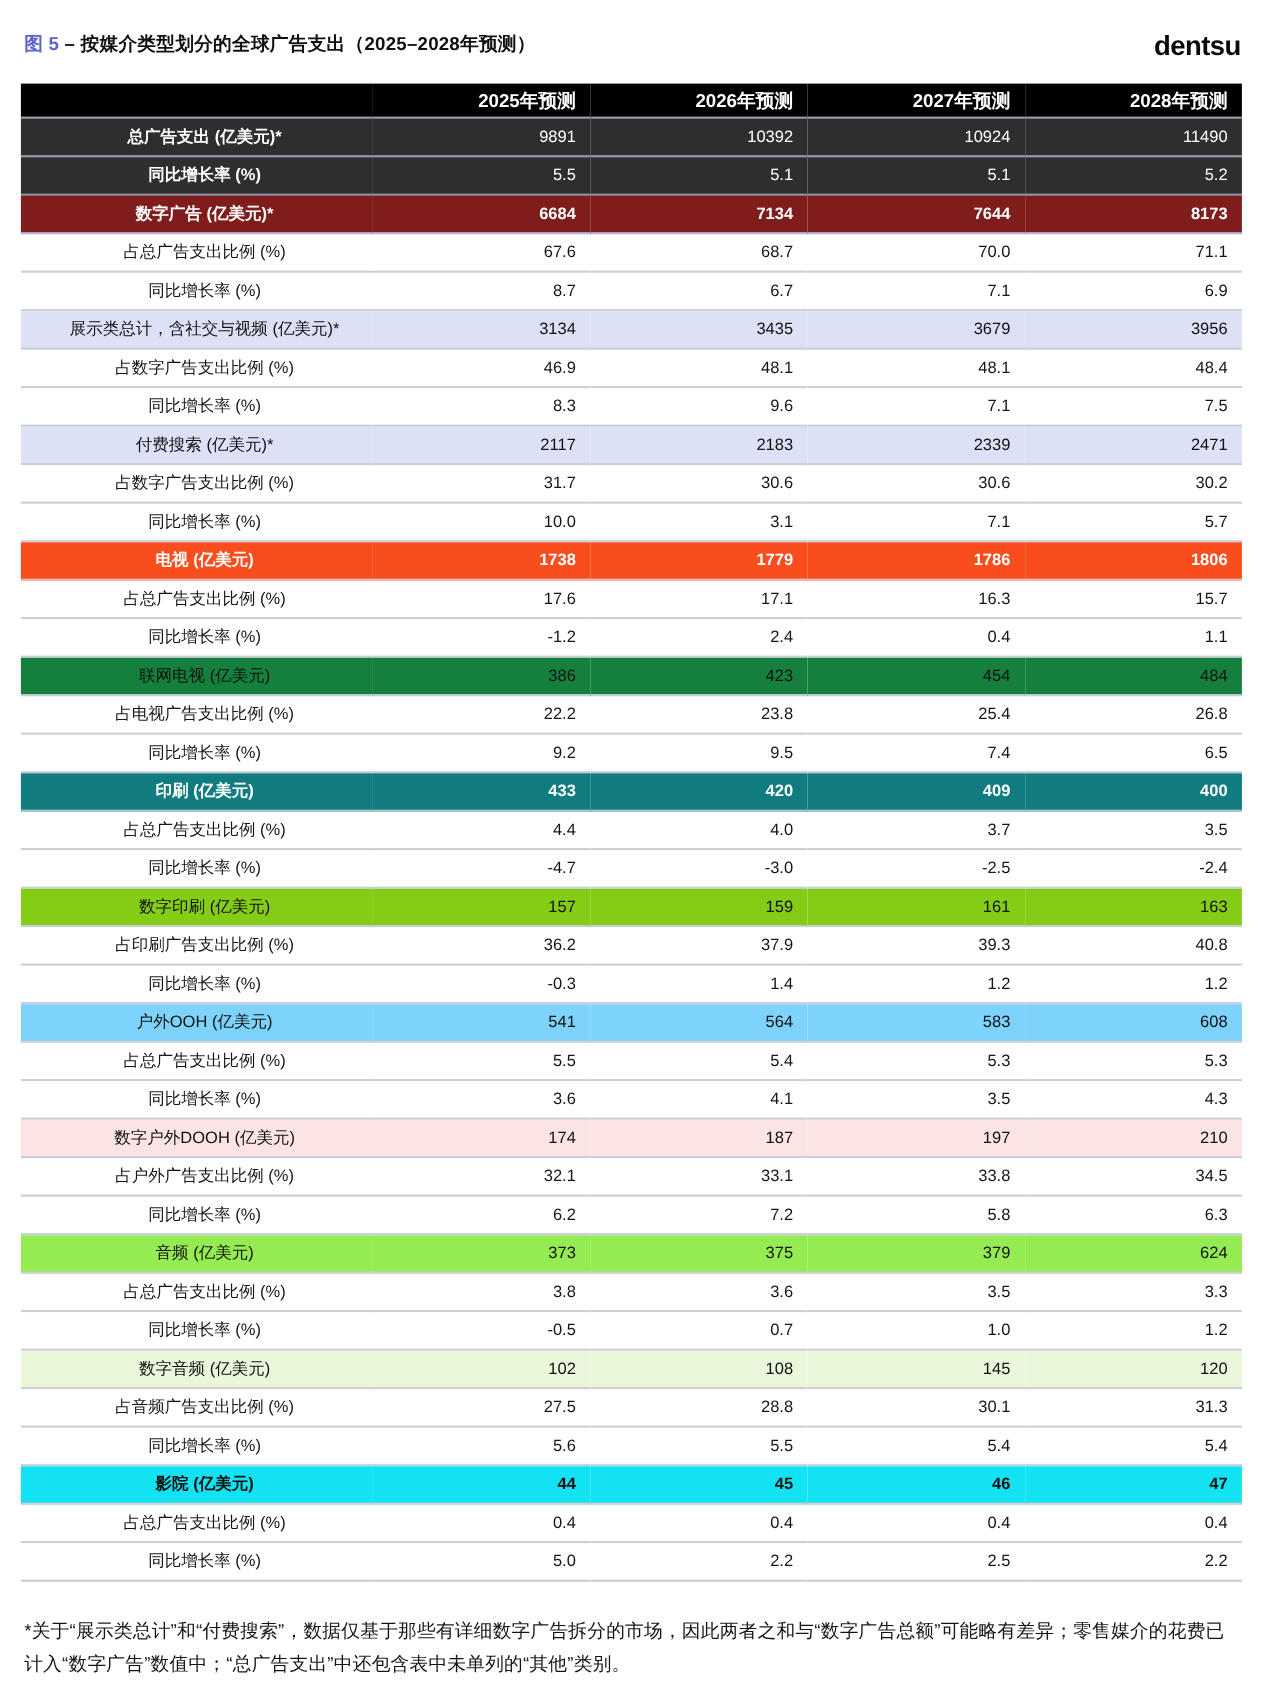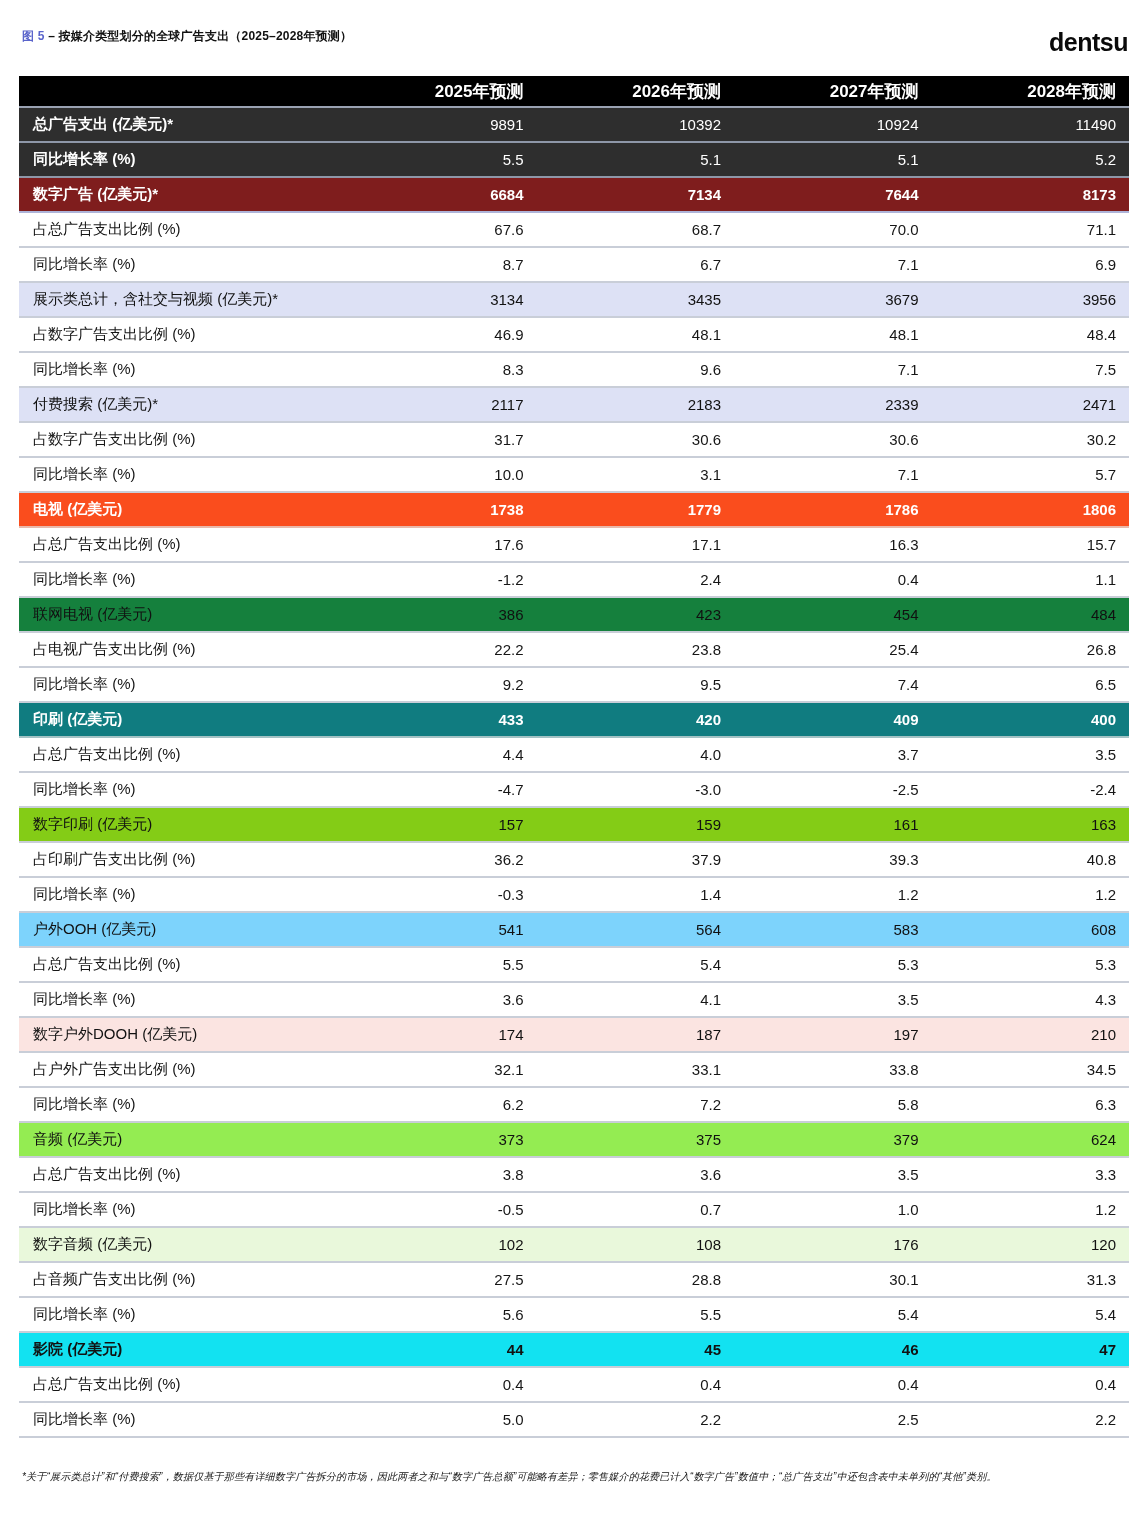--- a/index.html
+++ b/index.html
@@ -3,57 +3,57 @@
 <meta charset="utf-8">
 <style>
   html,body{margin:0;padding:0;background:#fff;}
   body{
     width:1148px;height:1530px;
     font-family:"Liberation Sans","DejaVu Sans",sans-serif;
     color:#111;position:relative;box-sizing:border-box;
   }
   .page{padding:24px 19px 0 19px;}
   .topbar{display:flex;justify-content:space-between;align-items:flex-start;padding:4px 1px 0 3px;}
-  .fig-title{font-size:12px;font-weight:700;letter-spacing:.2px;}
+  .fig-title{font-size:17px;font-weight:700;letter-spacing:.2px;}
   .fig-title .fig-num{color:#5a64cb;}
   .brand{font-size:25px;font-weight:700;letter-spacing:-0.5px;color:#0a0a0a;line-height:1;padding-top:2px;}
   table.spend{
     border-collapse:separate;border-spacing:0;table-layout:fixed;
     width:1110px;margin-top:21px;font-size:15px;
   }
   col.c-label{width:320px;}
   col.c-year{width:197.5px;}
   thead th{
     background:#000;color:#fff;font-weight:700;text-align:right;
     height:30px;padding:0 13px 0 0;font-size:17px;border-bottom:2px solid #9aa2b2;
   }
   thead th.lblh{padding:0;}
   tbody td{
     height:33px;padding:0;border-bottom:2px solid #c9ced8;
     vertical-align:middle;white-space:nowrap;overflow:hidden;
   }
-  td.lbl{text-align:left;padding-left:14px;}
+  td.lbl{text-align:center;padding-left:14px;}
   td.val{text-align:right;padding-right:13px;}
   
   tr.r-dark td{background:#2e2e2e;color:#fff;border-bottom-color:#8e97a8;}
   tr.r-dark td.lbl{font-weight:700;}
   tr.r-purple td{background:#7f1d1d;color:#fff;font-weight:700;border-bottom-color:#aeb4d9;}
   tr.r-lavender td{background:#dde1f5;color:#111;}
   tr.r-orange td{background:#fa4d1d;color:#fff;font-weight:700;border-bottom-color:#e8b9ab;margin-top:35px;}
   tr.r-salmon td{background:#15803d;color:#111;}
   tr.r-teal td{background:#107c80;color:#fff;font-weight:700;border-bottom-color:#a3c2c4;}
   tr.r-mint td{background:#84cc16;color:#111;}
   tr.r-rose td{background:#7dd3fc;color:#111;font-weight:400;}
   tr.r-lightpink td{background:#fbe4e1;color:#111;}
   tr.r-green td{background:#94ec52;color:#111;font-weight:400;}
   tr.r-lightgreen td{background:#e9f8db;color:#111;}
   tr.r-cyan td{background:#12e2f1;color:#111;font-weight:700;}
   tr.r-white td{background:#fff;color:#161616;}
   .footnote{
-    margin:30px 2px 0 3px;font-size:10px;font-style:italic;
+    margin:30px 2px 0 3px;font-size:17px;
     line-height:1.75;color:#141414;max-width:1105px;letter-spacing:.2px;
   }
 </style>
 </head>
 <body>
 
 <div class="page">
 
   <div class="topbar">
     <div class="fig-title">
@@ -301,21 +301,21 @@
           <td class="lbl">同比增长率 (%)</td>
           <td class="val">-0.5</td>
           <td class="val">0.7</td>
           <td class="val">1.0</td>
           <td class="val">1.2</td>
         </tr>
         <tr class="r-lightgreen">
           <td class="lbl">数字音频 (亿美元)</td>
           <td class="val">102</td>
           <td class="val">108</td>
-          <td class="val">176</td>
+          <td class="val">145</td>
           <td class="val">120</td>
         </tr>
         <tr class="r-white">
           <td class="lbl">占音频广告支出比例 (%)</td>
           <td class="val">27.5</td>
           <td class="val">28.8</td>
           <td class="val">30.1</td>
           <td class="val">31.3</td>
         </tr>
         <tr class="r-white">

